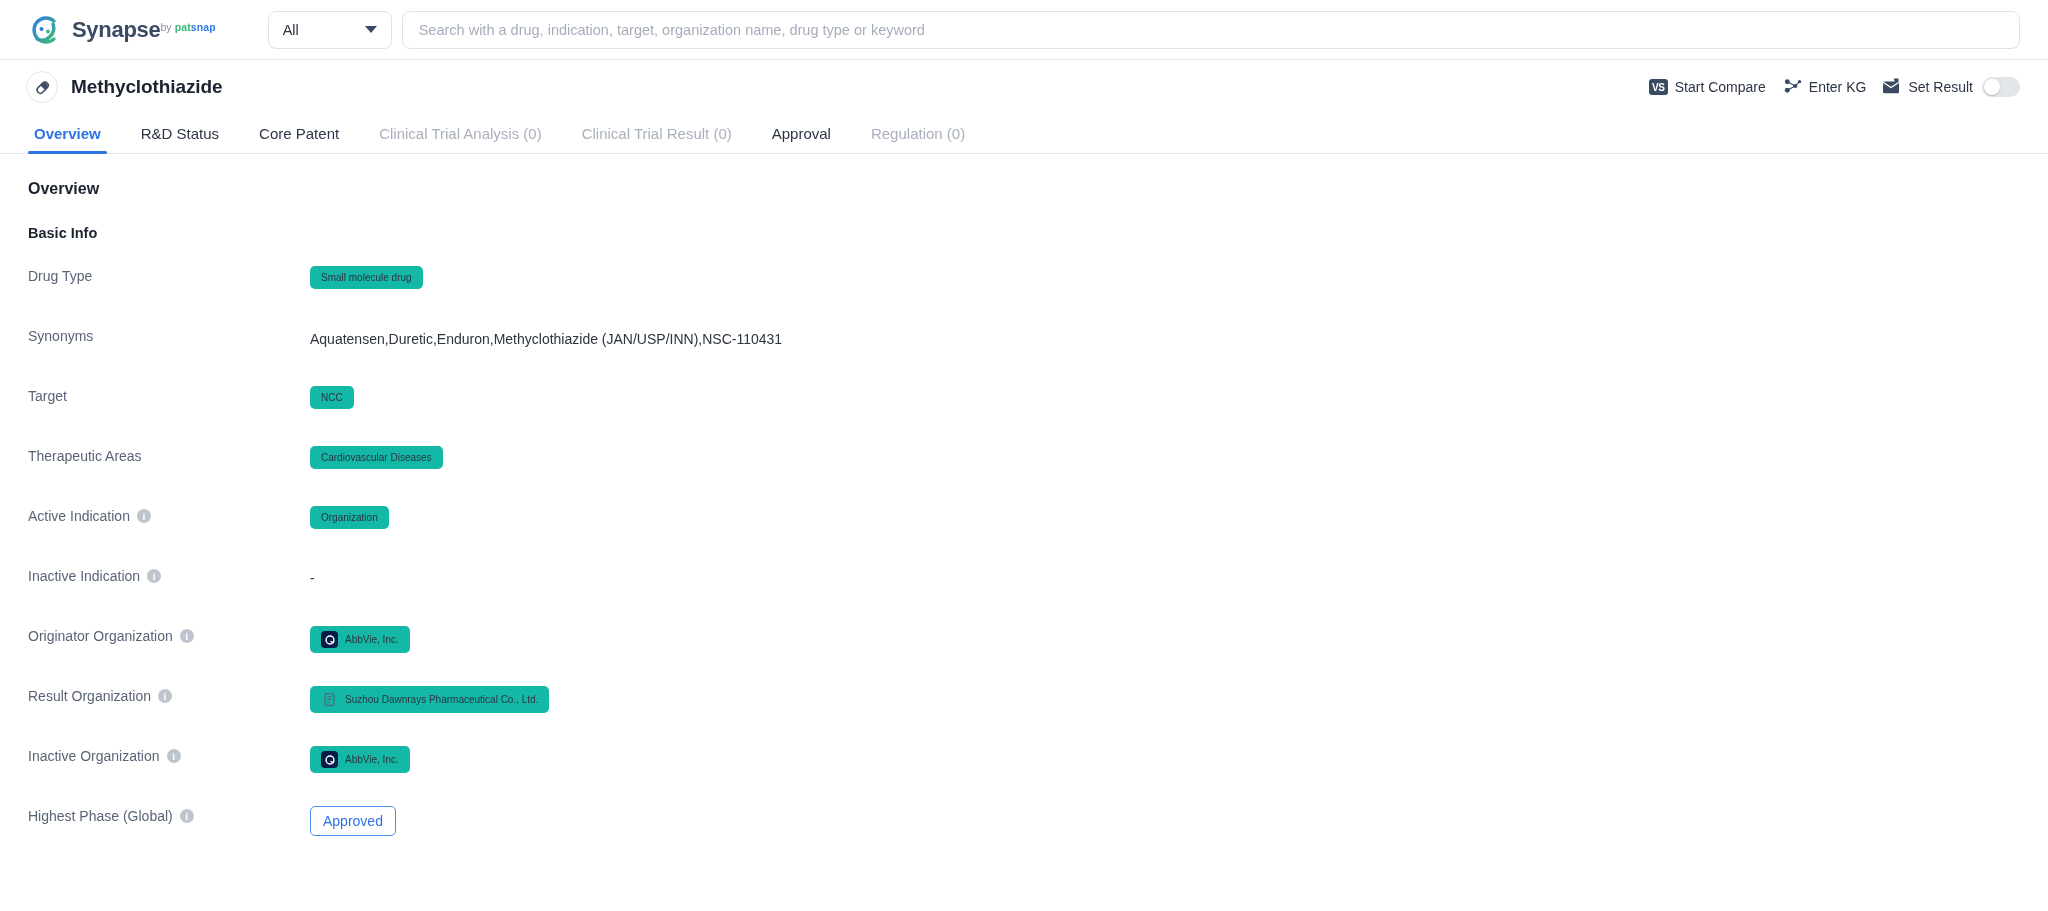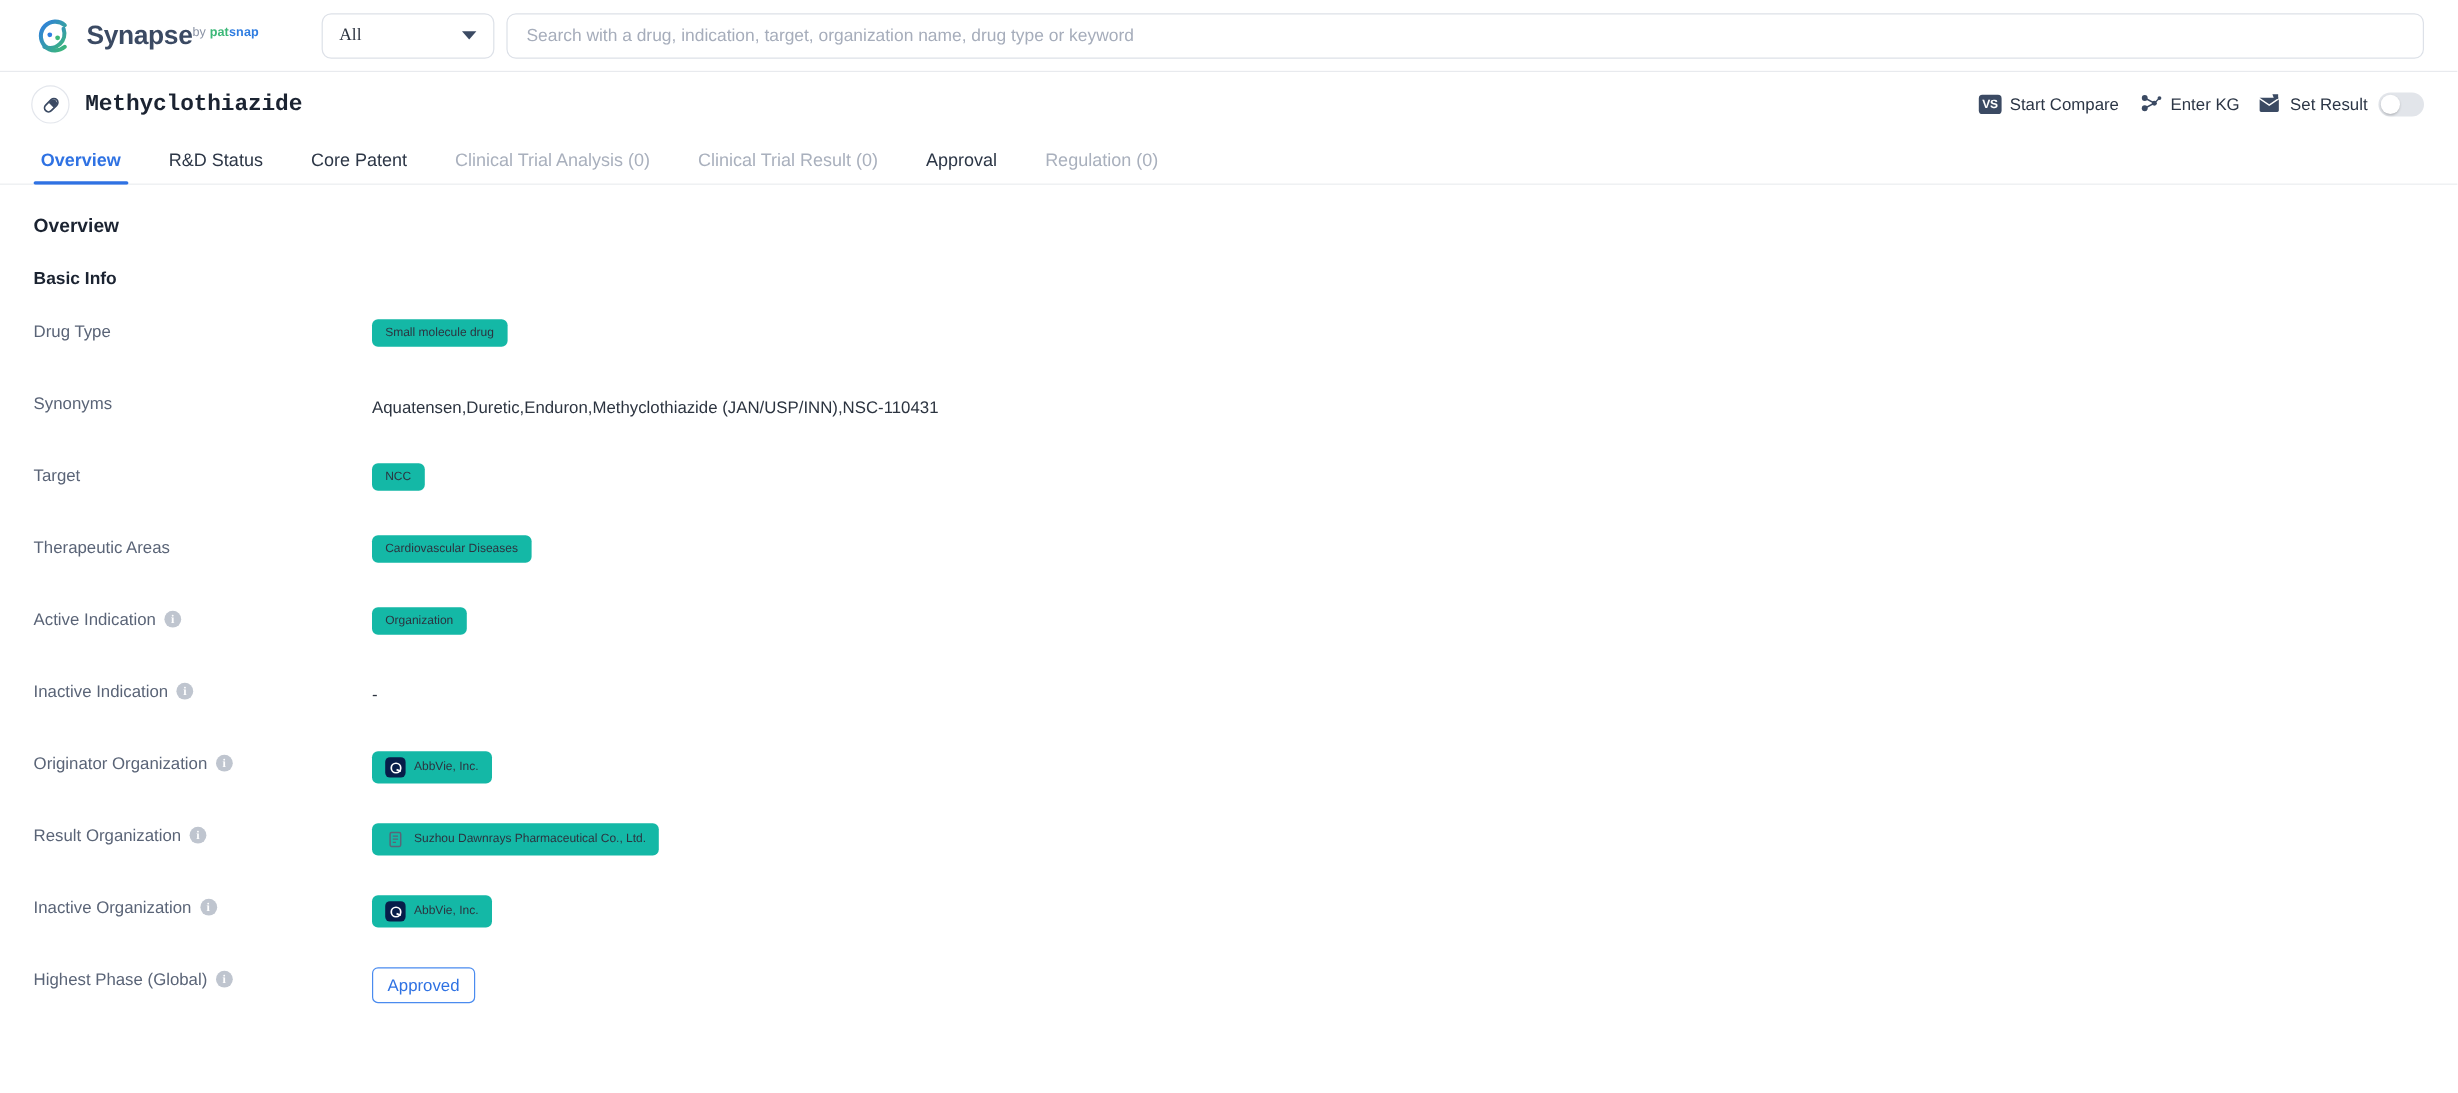--- a/index.html
+++ b/index.html
@@ -35,33 +35,32 @@
     color: #3b4a63;
     margin-top: 3px;
     letter-spacing: 0.1px;
   }
   .logo-sub .pat { color: #3cb878; font-weight: bold; }
   .logo-sub .snap { color: #2f7de1; font-weight: bold; }
   .logo-sub .by { color: #8a93a5; font-weight: normal; }
 
   .scope-select {
     margin-left: 52px;
-    width: 144px;
+    width: 124px;
     height: 38px;
     border: 1px solid #dde1e8;
     border-radius: 8px;
     display: flex;
     align-items: center;
     justify-content: space-between;
     padding: 0 14px;
     font-size: 14.5px;
     color: #2c3440;
     background: #fff;
     cursor: pointer;
-    font-family: Liberation Serif, serif;
   }
   .caret {
     width: 0; height: 0;
     border-left: 6px solid transparent;
     border-right: 6px solid transparent;
     border-top: 7px solid #3b4a63;
   }
   .search-wrap {
     margin-left: 10px;
     flex: 1;
@@ -96,21 +95,20 @@
     border-radius: 50%;
     border: 1px solid #e3e6ec;
     display: flex; align-items: center; justify-content: center;
     flex: none;
   }
   .drug-title {
     font-size: 19px;
     font-weight: bold;
     color: #1b2331;
     letter-spacing: -0.1px;
-    font-family: Liberation Mono, monospace;
   }
   .header-actions {
     margin-left: auto;
     display: flex;
     align-items: center;
     gap: 16px;
   }
   .action {
     display: flex;
     align-items: center;

